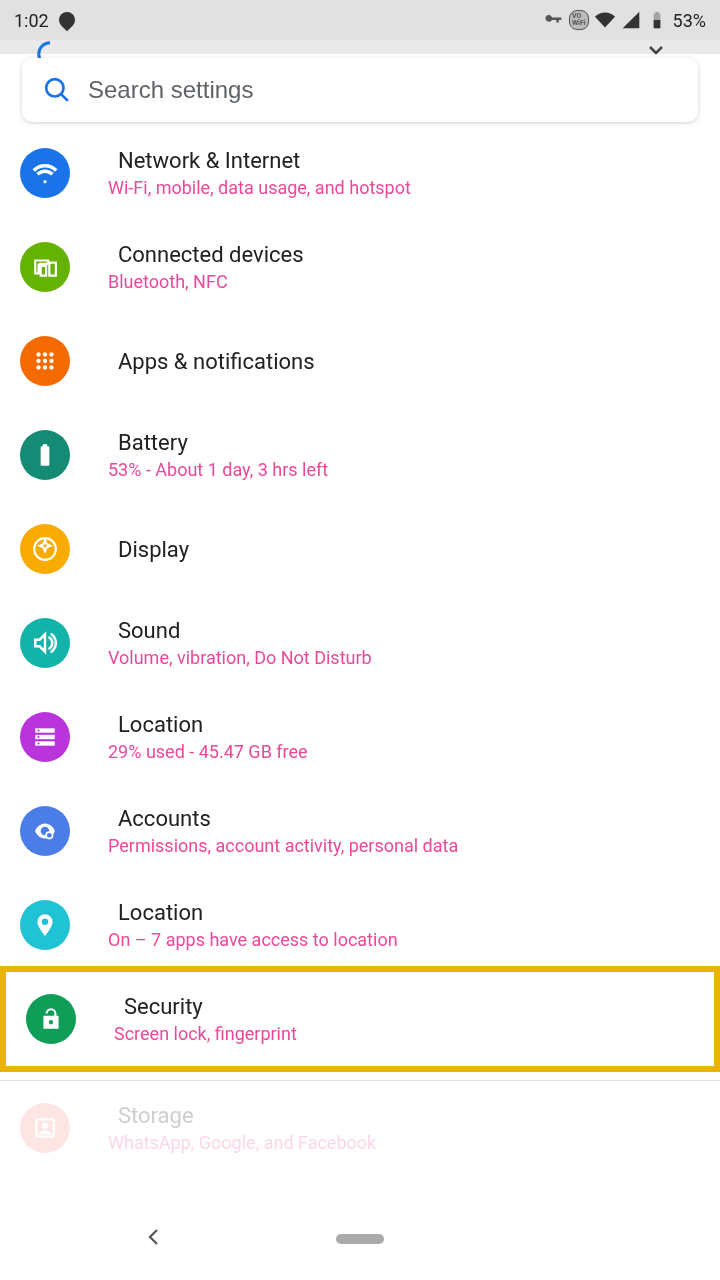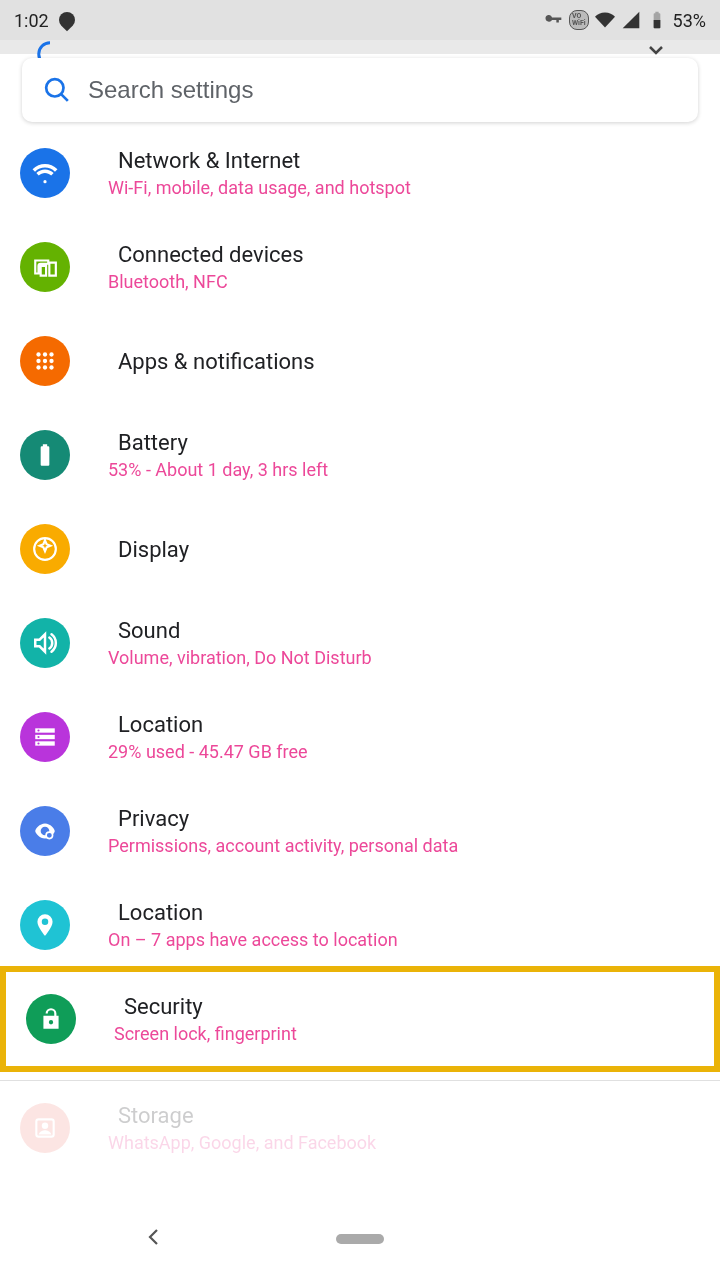--- a/index.html
+++ b/index.html
@@ -172,21 +172,21 @@
       </div>
     </div>
     <div class="item">
       <div class="icon-circle" style="background:#4a7de8">
         <svg viewBox="0 0 24 24">
           <path d="M12 5c-5 0-9 5-9 7s4 7 9 7 9-5 9-7-4-7-9-7zm0 11a4 4 0 1 1 0-8 4 4 0 0 1 0 8z"></path>
           <circle cx="16" cy="16" r="3" fill="#4a7de8" stroke="#fff" stroke-width="1.5"></circle>
         </svg>
       </div>
       <div class="item-text">
-        <span class="item-title">Privacy</span>
+        <span class="item-title">Accounts</span>
         <span class="item-sub">Permissions, account activity, personal data</span>
       </div>
     </div>
     <div class="item">
       <div class="icon-circle" style="background:#1fc3d4">
         <svg viewBox="0 0 24 24">
           <path d="M12 2a7 7 0 0 0-7 7c0 5 7 13 7 13s7-8 7-13a7 7 0 0 0-7-7zm0 10a3 3 0 1 1 0-6 3 3 0 0 1 0 6z"></path>
         </svg>
       </div>
       <div class="item-text">

